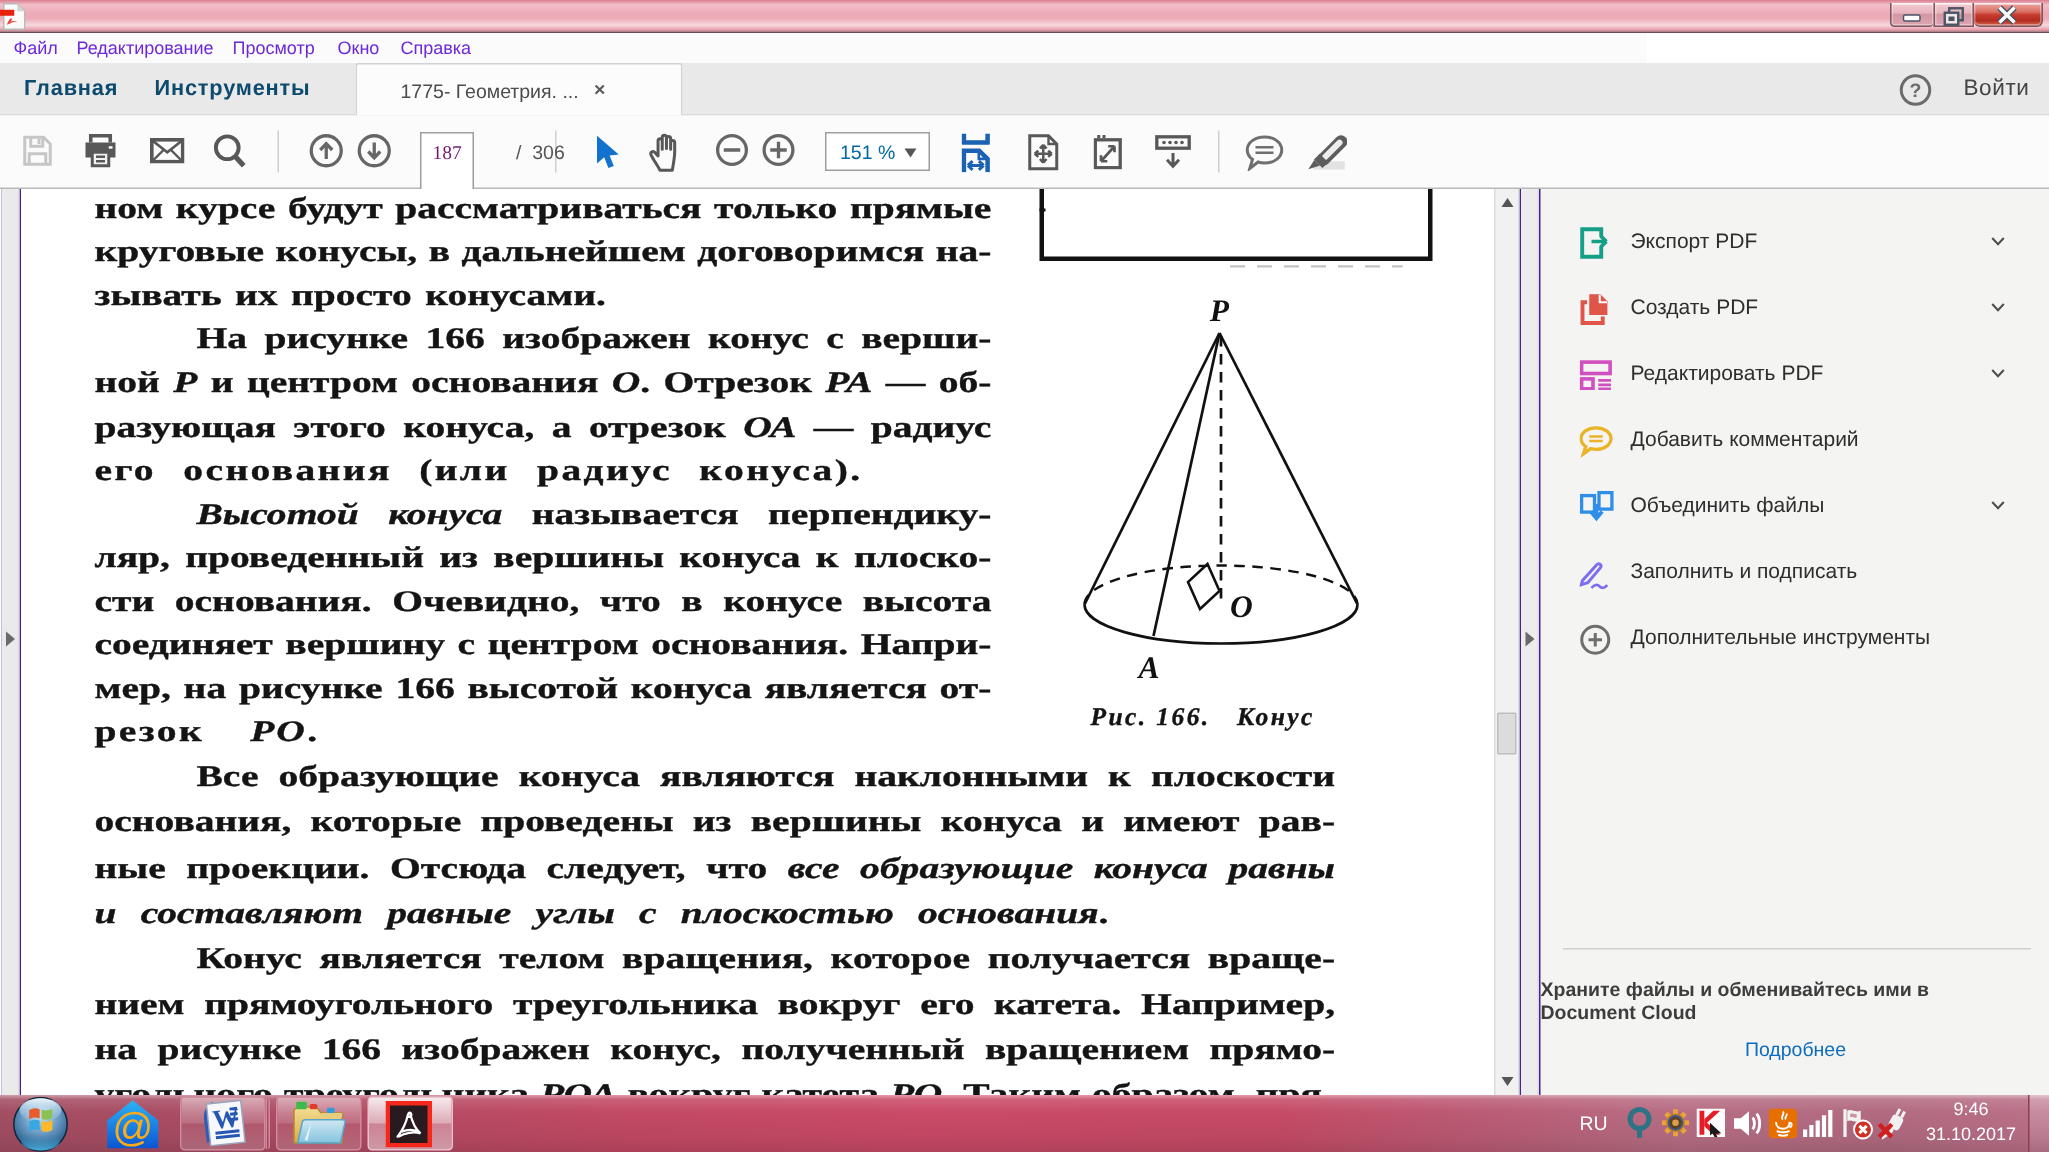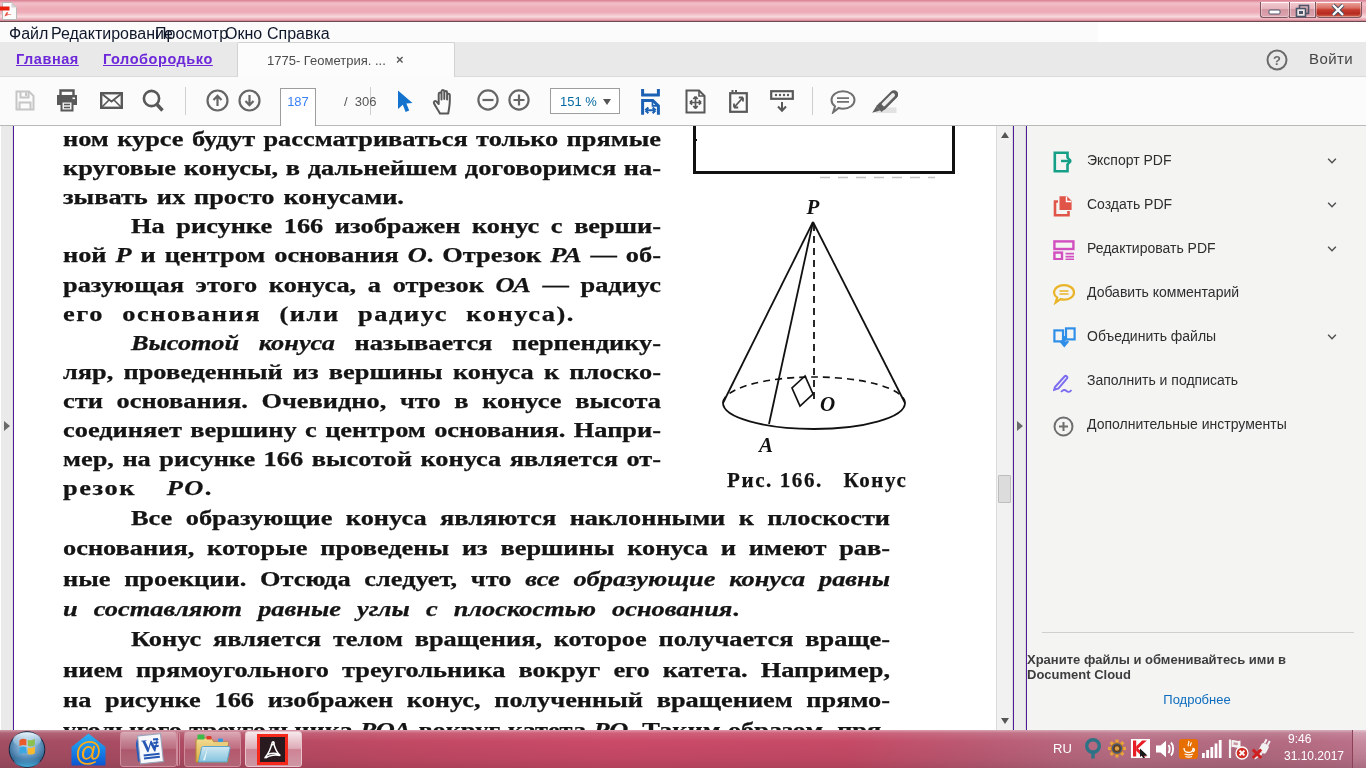--- a/index.html
+++ b/index.html
@@ -16,35 +16,35 @@
   #winbtns { position:absolute; right:4px; top:2px; height:16px; display:flex; }
   .wbtn { height:16px; border:1px solid #7e5660; border-top:none; position:relative;
     background:linear-gradient(180deg,#f3ccd2 0%,#e7b3bc 45%,#d397a2 50%,#dda4af 100%);
     box-shadow:inset 0 1px 0 rgba(255,255,255,.75), inset 0 0 0 1px rgba(255,255,255,.35); }
   .wbtn.min { width:29px; border-radius:0 0 3px 3px; border-right:none;}
   .wbtn.res { width:27px; border-radius:0 0 0 0; }
   .wbtn.cls { width:46px; border-left:none; border-radius:0 0 4px 4px;
     background:linear-gradient(180deg,#eda9a4 0%,#d96e62 40%,#c63d2f 52%,#b52b20 78%,#d2674f 100%); }
 
   
-  #menubar { position:absolute; left:0; top:22px; width:1098px; height:20px; background:#fbfbfb; font-size:16px; color:#0f172a; }
+  #menubar { position:absolute; left:0; top:22px; width:1098px; height:20px; background:#fbfbfb; font-size:12px; color:#6d28d9; }
   #menubar span { position:absolute; top:3px; }
 
   
   #tabstrip { position:absolute; left:0; top:42px; width:1366px; height:35px; background:#e9e9e9; border-bottom:1px solid #dadada; }
-  .tablabel { position:absolute; top:9px; font-weight:700; color:#6d28d9; font-size:14.5px; letter-spacing:0.55px;text-decoration:underline;}
+  .tablabel { position:absolute; top:9px; font-weight:700; color:#0c4a6e; font-size:14.5px; letter-spacing:0.55px;}
   #doctab { position:absolute; left:237px; top:0px; width:218px; height:35px; background:#fcfcfc;
      border:1px solid #d2d2d2; border-bottom:none; border-radius:2px 2px 0 0; }
   #doctab .txt { position:absolute; left:29px; top:10px; font-size:13px; color:#4c4c4c; }
   #doctab .x { position:absolute; left:158px; top:9px; font-size:13px; color:#5a5a5a; font-weight:700;}
 
   
   #toolbar { position:absolute; left:0; top:77px; width:1366px; height:49px; background:#fbfbfb; border-bottom:1px solid #b9b9b9; }
   .tsep { position:absolute; top:10px; width:1px; height:28px; background:#cfcfcf; }
-  #pagebox { position:absolute; left:280px; top:11px; width:36px; height:42px; background:#fff; border:1px solid #9d9d9d; font-size:13px; color:#3b82f6; text-align:center; line-height:25px;}
+  #pagebox { position:absolute; left:280px; top:11px; width:36px; height:42px; background:#fff; border:1px solid #9d9d9d; font-size:13px; color:#701a75; text-align:center; line-height:25px;font-family:Liberation Serif, serif;}
   #pagetotal { position:absolute; left:344px; top:17px; font-size:13px; color:#555; }
   #zoombox { position:absolute; left:550px; top:11px; width:70px; height:26px; background:#fff; border:1px solid #9d9d9d; }
   #zoombox .z { position:absolute; left:9px; top:5px; font-size:13px; color:#0369a1; }
   #zoombox .zar { position:absolute; right:8px; top:10px; width:0; height:0; border-left:4.5px solid transparent; border-right:4.5px solid transparent; border-top:6px solid #555; }
 
   
   #content { position:absolute; left:1px; top:126px; width:1366px; height:604px; background:#4c1d95; }
   #leftstrip { position:absolute; left:0; top:0; width:12px; height:604px; background:#eaeaea; border-right:1px solid #dedede; }
   #navarrow { position:absolute; left:3px; top:295px; width:0; height:0; border-top:5.5px solid transparent; border-bottom:5.5px solid transparent; border-left:6px solid #6a6a6a; }
   #vscroll { position:absolute; left:995px; top:0; width:17px; height:604px; background:#f1f1f1; border-left:1px solid #dcdcdc; border-right:1px solid #dcdcdc; }
@@ -75,21 +75,21 @@
   #podrobnee { position:absolute; width:340px; text-align:center; font-size:13px; color:#0d6cbe; }
 
   
   #taskbar { position:absolute; left:0; top:730px; width:1366px; height:38px;
     background:linear-gradient(90deg,#a34e63 0%,#ad4c63 12%,#c24964 30%,#ca4a68 45%,#c64a66 62%,#bb5b74 72%,#b76e84 82%,#b26a80 92%,#bb7189 100%); }
   #taskbar::before { content:""; position:absolute; left:0; top:0; width:100%; height:100%;
     background:linear-gradient(180deg,rgba(255,255,255,.45) 0%,rgba(255,255,255,.12) 8%,rgba(255,255,255,0) 30%,rgba(0,0,0,.05) 75%,rgba(0,0,0,.12) 100%); pointer-events:none; }
   .tbtn { position:absolute; top:1px; height:36px; border:1px solid #cf8c9d; border-radius:3px;
     background:linear-gradient(180deg,rgba(255,255,255,.45) 0%,rgba(255,255,255,.2) 48%,rgba(255,255,255,.08) 52%,rgba(255,255,255,.18) 100%); }
   .tbtn.active { background:linear-gradient(180deg,rgba(255,255,255,.85) 0%,rgba(255,255,255,.55) 48%,rgba(255,240,243,.35) 52%,rgba(255,255,255,.45) 100%); border-color:#e8c3cc;}
-  #clock { position:absolute; left:1288px; top:2px; width:52px; text-align:left; color:#fff; font-size:12px; }
+  #clock { position:absolute; left:1288px; top:2px; width:52px; text-align:center; color:#fff; font-size:12px; }
   #date { position:absolute; left:1276px; top:19px; width:76px; text-align:center; color:#fff; font-size:12px; }
   #showdesk { position:absolute; left:1352px; top:0; width:14px; height:38px; border-left:1px solid #8d4157; background:linear-gradient(180deg,rgba(255,255,255,.25),rgba(255,255,255,.05)); }
 </style>
 </head>
 <body>
 
 <div id="titlebar">
   <svg class="abs" style="left:0px;top:2px" width="17" height="18" viewBox="0 0 17 18">
     <path d="M2.5 0.5 H11.5 L16.5 5.5 V17.5 H2.5 Z" fill="#fbfbfb" stroke="#b9b9b9" stroke-width="1"></path>
     <path d="M11.5 0.5 L11.5 5.5 L16.5 5.5 Z" fill="#d4d4d4"></path>
@@ -115,21 +115,21 @@
 <div id="menubar">
   <span style="left:9px">Файл</span>
   <span style="left:51px">Редактирование</span>
   <span style="left:155px">Просмотр</span>
   <span style="left:225px">Окно</span>
   <span style="left:267px">Справка</span>
 </div>
 
 <div id="tabstrip">
   <span class="tablabel" style="left:16px">Главная</span>
-  <span class="tablabel" style="left:103px">Голобородько</span>
+  <span class="tablabel" style="left:103px">Инструменты</span>
   <div id="doctab">
     <span class="txt">1775- Геометрия. ...</span>
     <span class="x">×</span>
   </div>
   <svg class="abs" style="left:1266px;top:7px" width="22" height="22" viewBox="0 0 22 22">
     <circle cx="11" cy="11" r="9.5" fill="none" stroke="#6b6b6b" stroke-width="2"></circle>
     <text x="11" y="15.5" font-size="13" font-weight="700" fill="#6b6b6b" text-anchor="middle" font-family="Liberation Sans">?</text>
   </svg>
   <span style="position:absolute; left:1309px; top:8px; font-size:15px; letter-spacing:0.4px; color:#454545;">Войти</span>
 </div>
@@ -287,21 +287,21 @@
         <path d="M112 36 L68 238" stroke-width="1.8"></path>
         <path d="M113 38 L113 215" stroke-width="1.8" stroke-dasharray="7 5"></path>
         <path d="M22 217 A 91 26 0 0 0 204 217" stroke-width="1.8"></path>
         <path d="M22 217 A 91 26 0 0 1 204 217" stroke-width="1.6" stroke-dasharray="7 5"></path>
         <path d="M104 190 L91 202 L99 220 L112 208 Z" stroke-width="1.7"></path>
       </g>
       <text x="112" y="28" font-family="Liberation Serif" font-style="italic" font-weight="700" font-size="21" fill="#111" text-anchor="middle">P</text>
       <text x="119" y="225" font-family="Liberation Serif" font-style="italic" font-weight="700" font-size="21" fill="#111">O</text>
       <text x="58" y="266" font-family="Liberation Serif" font-style="italic" font-weight="700" font-size="21" fill="#111">A</text>
     </svg>
-    <div class="abs" style="left:713px; top:342px; font-family:'Liberation Serif'; font-size:21px; letter-spacing:1.6px; color:#141414;"><b>Рис. 166.</b>&nbsp;&nbsp; Конус</div>
+    <div class="abs" style="left:713px; top:342px; font-family:'Liberation Serif'; font-size:17px; letter-spacing:1.6px; color:#141414;font-style:italic;"><b>Рис. 166.</b>&nbsp;&nbsp; Конус</div>
   </div>
   <div id="leftstrip">
       <div id="navarrow"></div>
     </div>
   <div id="vscroll">
     <div class="sarrow" style="top:6px; border-bottom:6px solid #555;"></div>
     <div class="sarrow" style="bottom:6px; border-top:6px solid #555;"></div>
     <div class="thumb"></div>
   </div>
   <div id="handles">

